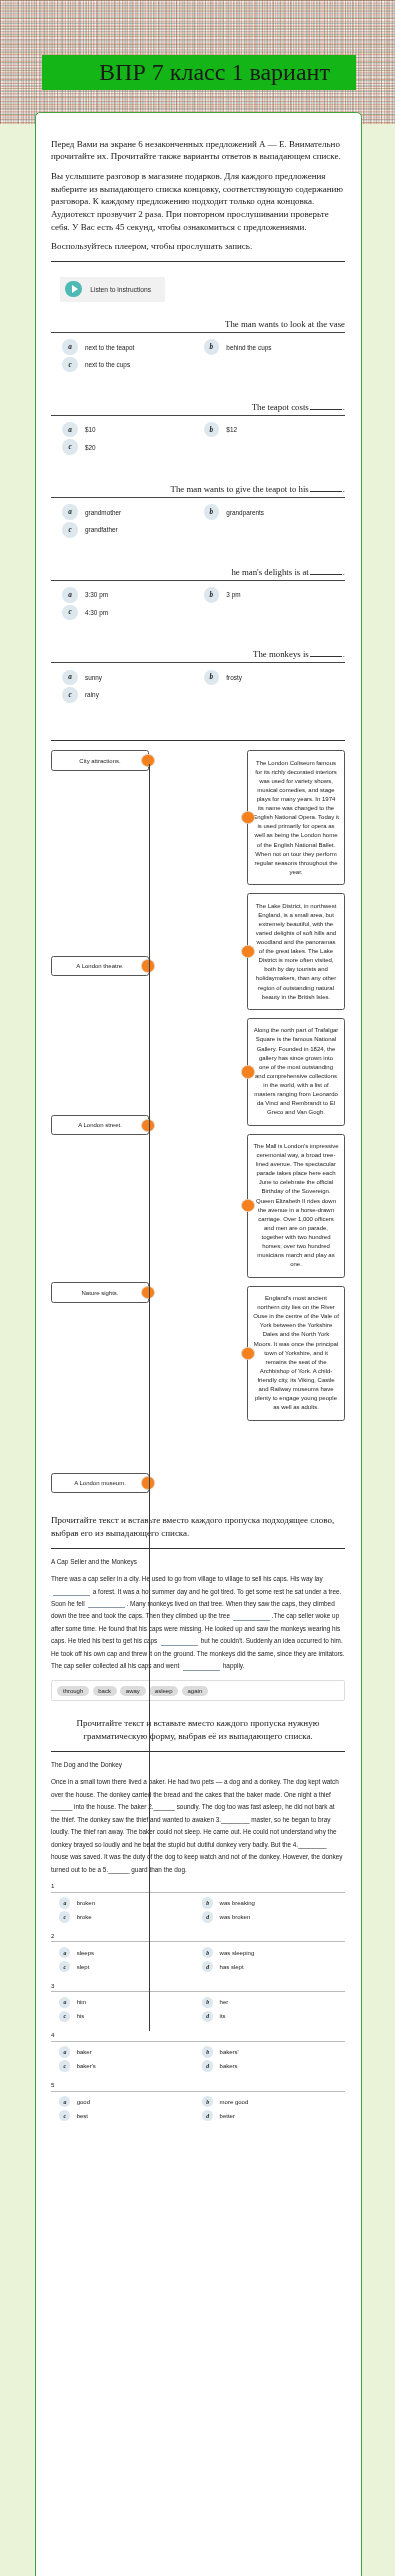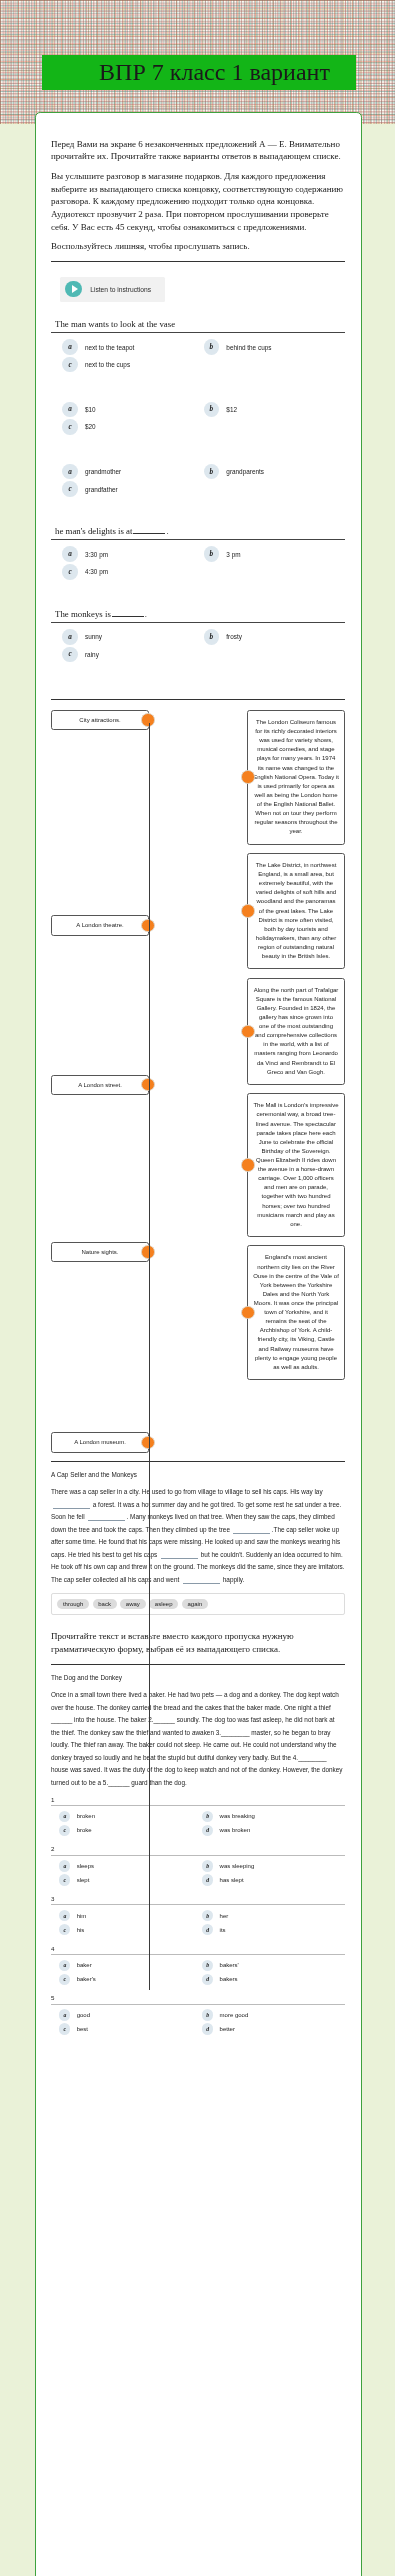--- a/index.html
+++ b/index.html
@@ -98,21 +98,21 @@
     border-left: 6.2px solid #ffffff;
     border-top: 4.1px solid transparent;
     border-bottom: 4.1px solid transparent;
     margin-left: 2.1px;
   }
   .player-label {
     margin-left: 8.2px;
     font-size: 6.7px;
     color: #2c2c2c;
   }
-  .q-block { margin-bottom: 5.2px; }
+  .q-block { margin-bottom: 5.2px; text-align: right; }
   .q-stem {
     font-family: "Liberation Serif", serif;
     font-size: 8.8px;
     color: #181818;
     padding-left: 4.1px;
     padding-bottom: 3.1px;
     border-bottom: 0.5px solid #444;
     margin-bottom: 6.2px;
   }
   .q-stem .blank {
@@ -256,21 +256,21 @@
 
 <div class="title-banner">
   <span>ВПР 7 класс 1 вариант</span>
 </div>
 
 <div class="sheet">
 
   
   <div class="ru-text first">Перед Вами на экране 6 незаконченных предложений А — Е. Внимательно прочитайте их. Прочитайте также варианты ответов в выпадающем списке.</div>
   <div class="ru-text">Вы услышите разговор в магазине подарков. Для каждого предложения выберите из выпадающего списка концовку, соответствующую содержанию разговора. К каждому предложению подходит только одна концовка. Аудиотекст прозвучит 2 раза. При повторном прослушивании проверьте себя. У Вас есть 45 секунд, чтобы ознакомиться с предложениями.</div>
-  <div class="ru-text">Воспользуйтесь лишняя, чтобы прослушать запись.</div>
+  <div class="ru-text">Воспользуйтесь плеером, чтобы прослушать запись.</div>
   <hr class="divider">
 
   <div class="player">
     <span class="play-circle">
         <span class="tri"></span>
       </span>
     <span class="player-label">Listen to instructions</span>
   </div>
 
   
@@ -292,20 +292,21 @@
           <span class="opt-badge">c</span>
           <span class="opt-text">next to the cups</span>
         </div>
       </div>
     </div>
   </div>
   <div class="q-spacer"></div>
 
   
   <div class="q-block">
+    <div class="q-stem"><span>The teapot costs</span><span class="blank"></span><span>.</span></div>
     <div class="opts">
       <div class="opt-row">
         <div class="opt">
           <span class="opt-badge">a</span>
           <span class="opt-text">$10</span>
         </div>
         <div class="opt">
           <span class="opt-badge">b</span>
           <span class="opt-text">$12</span>
         </div>
@@ -315,20 +316,21 @@
           <span class="opt-badge">c</span>
           <span class="opt-text">$20</span>
         </div>
       </div>
     </div>
   </div>
   <div class="q-spacer"></div>
 
   
   <div class="q-block">
+    <div class="q-stem"><span>The man wants to give the teapot to his</span><span class="blank"></span><span>.</span></div>
     <div class="opts">
       <div class="opt-row">
         <div class="opt">
           <span class="opt-badge">a</span>
           <span class="opt-text">grandmother</span>
         </div>
         <div class="opt">
           <span class="opt-badge">b</span>
           <span class="opt-text">grandparents</span>
         </div>
@@ -438,37 +440,38 @@
       <div class="text-card">
         <span>England's most ancient northern city lies on the River Ouse in the centre of the Vale of York between the Yorkshire Dales and the North York Moors. It was once the principal town of Yorkshire, and it remains the seat of the Archbishop of York. A child-friendly city, its Viking, Castle and Railway museums have plenty to engage young people as well as adults.</span>
         <span class="dot left-edge"></span>
       </div>
     </div>
 
     <div class="connector" style="left:98px; top:13.4px; height:1267px;"></div>
   </div>
 
   
+  <div class="ru-text" style="margin-top:20.6px;">Прочитайте текст и вставьте вместо каждого пропуска подходящее слово, выбрав его из выпадающего списка.</div>
   <hr class="divider">
 
   <div class="eng-title">A Cap Seller and the Monkeys</div>
   <div class="eng-text">
     <span>There was a cap seller in a city. He used to go from village to village to sell his caps. His way lay </span><span class="inline-blank"></span><span> a forest. It was a hot summer day and he got tired. To get some rest he sat under a tree. Soon he fell </span><span class="inline-blank"></span><span>. Many monkeys lived on that tree. When they saw the caps, they climbed down the tree and took the caps. Then they climbed up the tree </span><span class="inline-blank"></span><span>.The cap seller woke up after some time. He found that his caps were missing. He looked up and saw the monkeys wearing his caps. He tried his best to get his caps </span><span class="inline-blank"></span><span> but he couldn't. Suddenly an idea occurred to him. He took off his own cap and threw it on the ground. The monkeys did the same, since they are imitators. The cap seller collected all his caps and went </span><span class="inline-blank"></span><span> happily.</span>
   </div>
 
   <div class="word-bank">
     <span class="chip">through</span>
     <span class="chip">back</span>
     <span class="chip">away</span>
     <span class="chip">asleep</span>
     <span class="chip">again</span>
   </div>
 
   
-  <div class="ru-text" style="margin-top:12.4px;">Прочитайте текст и вставьте вместо каждого пропуска нужную грамматическую форму, выбрав её из выпадающего списка.</div>
+  <div class="ru-text" style="margin-top:12.4px;text-align:center;">Прочитайте текст и вставьте вместо каждого пропуска нужную грамматическую форму, выбрав её из выпадающего списка.</div>
   <hr class="divider">
 
   <div class="eng-title">The Dog and the Donkey</div>
   <div class="eng-text">Once in a small town there lived a baker. He had two pets — a dog and a donkey. The dog kept watch over the house. The donkey carried the bread and the cakes that the baker made. One night a thief ______ into the house. The baker 2.______ soundly. The dog too was fast asleep, he did not bark at the thief. The donkey saw the thief and wanted to awaken 3.________ master, so he began to bray loudly. The thief ran away. The baker could not sleep. He came out. He could not understand why the donkey brayed so loudly and he beat the stupid but dutiful donkey very badly. But the 4.________ house was saved. It was the duty of the dog to keep watch and not of the donkey. However, the donkey turned out to be a 5.______ guard than the dog.</div>
 
   <div class="gram-item">
     <div class="gram-num">1</div>
     <div class="gram-opts">
       <div class="gram-row">
         <div class="gram-opt">

